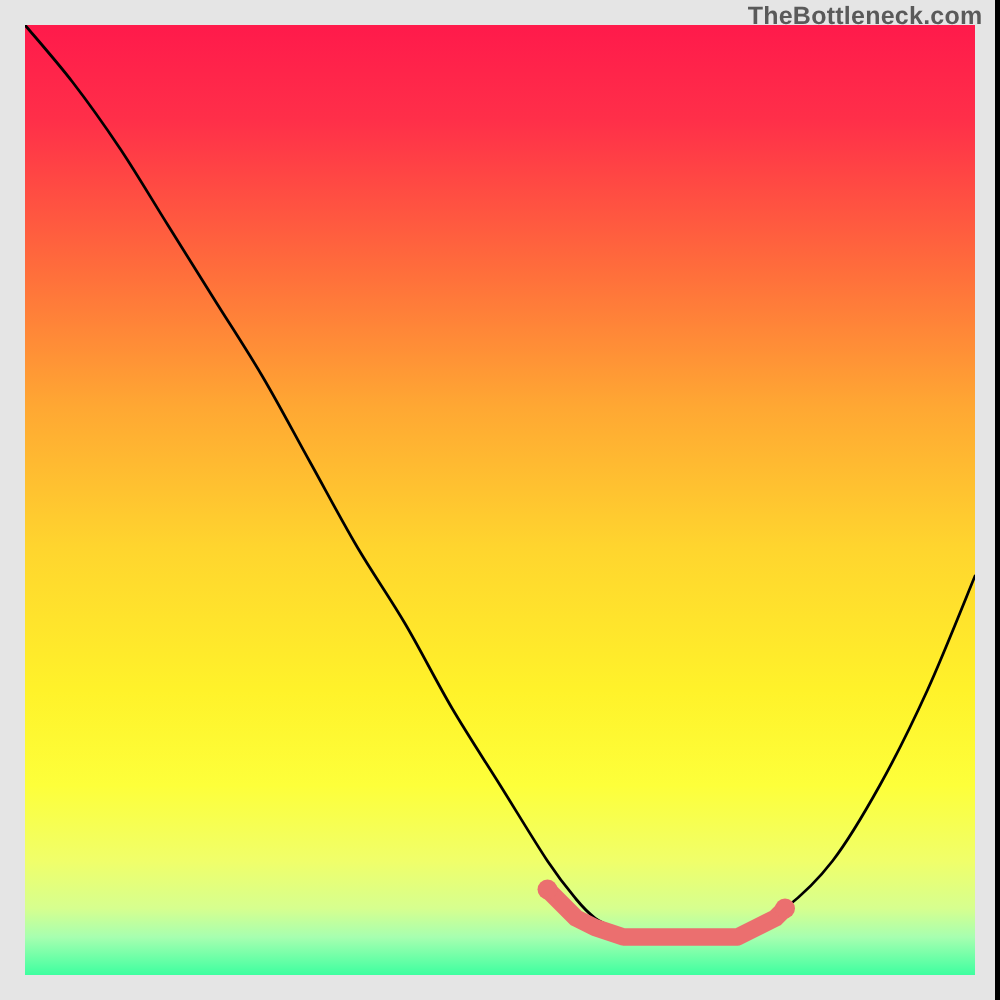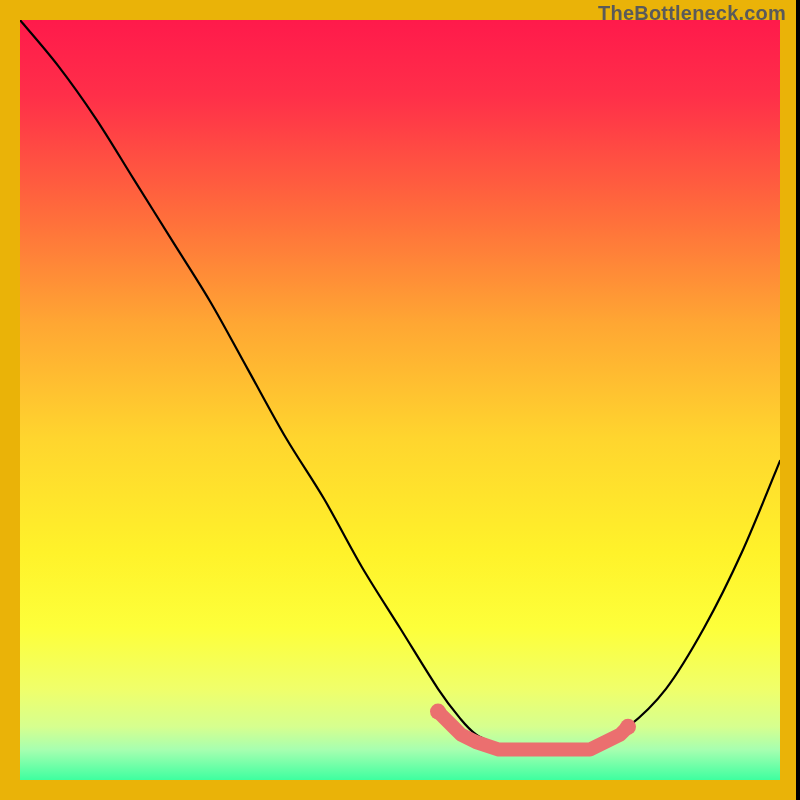--- a/index.html
+++ b/index.html
@@ -8,21 +8,21 @@
     width: 800px;
     height: 800px;
     background: #000;
     overflow: hidden;
     font-family: Arial, Helvetica, sans-serif;
   }
   .stage {
     position: relative;
     width: 796px;
     height: 800px;
-    background: #eab308;
+    background: #e5e5e5;
   }
   .plot-frame {
     position: absolute;
     left: 20px;
     top: 20px;
     width: 760px;
     height: 760px;
   }
   .gradient {
     position: absolute;

